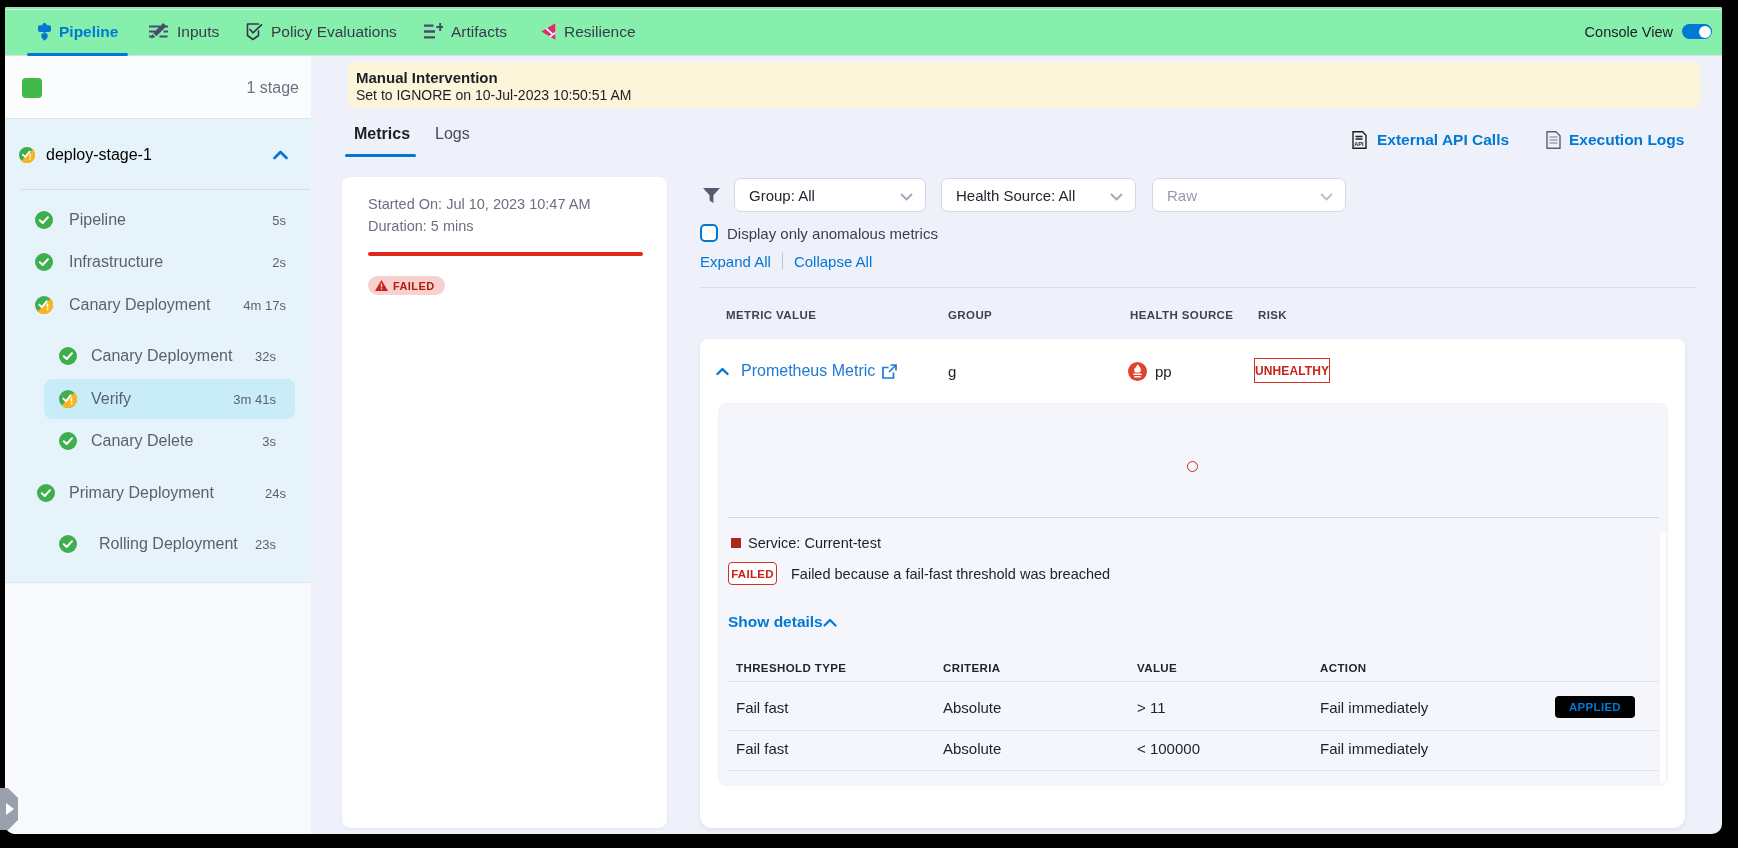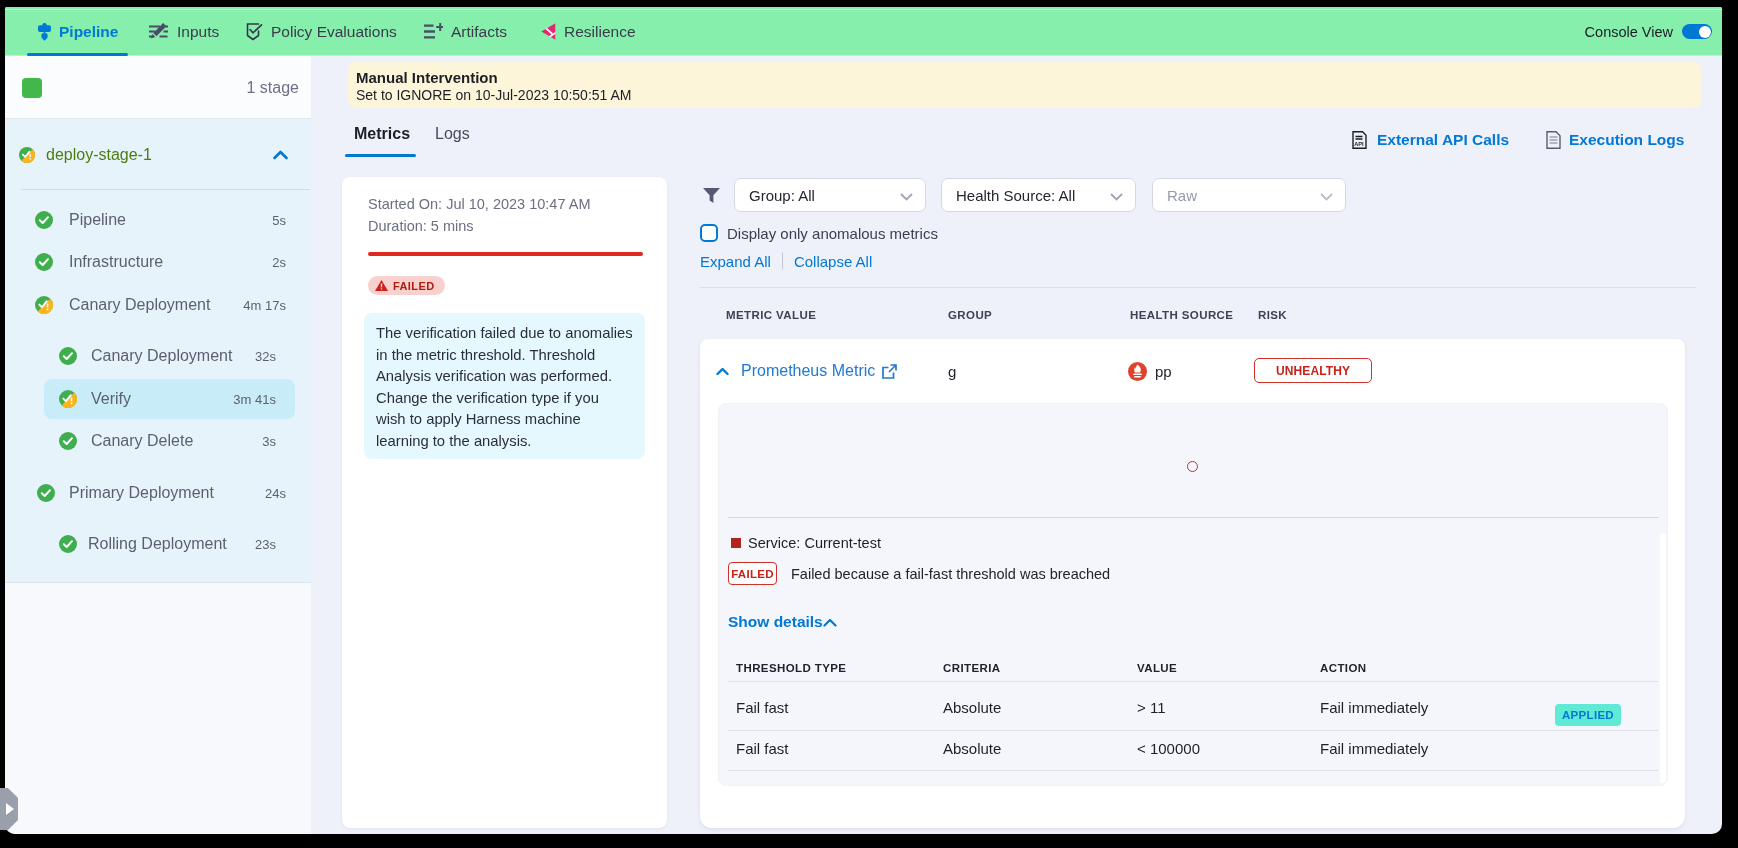--- a/index.html
+++ b/index.html
@@ -56,21 +56,21 @@
 #axis { position:absolute; left:9px; top:113px; width:931px; height:1px; background:#ccd9ea; }
 #redpt { position:absolute; left:468px; top:57px; width:11px; height:11px; border:1.8px solid #cf2a20; border-radius:50%; }
 #legend { position:absolute; left:12px; top:139px; transform:translateY(-50%); display:flex; align-items:center; gap:7px; font-size:14.5px; color:#1e1f28; }
 #legsq { width:10px; height:10px; background:#b1241c; }
 #fbadge { position:absolute; left:9px; top:158px; width:49px; height:23px; border:1.5px solid #cf3127; border-radius:4px; background:#fff; color:#c9211a; font-size:11.5px; font-weight:700; display:flex; align-items:center; justify-content:center; letter-spacing:.3px; }
 #ftext { position:absolute; left:72px; top:170px; transform:translateY(-50%); font-size:14.5px; color:#22232c; }
 #showdet { position:absolute; left:9px; top:218px; font-size:15.5px; color:#0278d5; font-weight:600; transform:translateY(-50%); display:flex; align-items:center; }
 .dth { position:absolute; font-size:11.5px; font-weight:700; color:#22232e; letter-spacing:.4px; }
 .dtd { position:absolute; font-size:15px; color:#1e1f28; }
 .ddiv { position:absolute; left:9px; width:930px; height:1px; background:#dfe1ea; }
-#applied { position:absolute; left:836px; top:300px; width:66px; height:22px; background:#5eead4; border-radius:4px; color:#0278d5; font-size:11.5px; font-weight:700; display:flex; align-items:center; justify-content:center; letter-spacing:.3px; }
+#applied { position:absolute; left:836px; top:292px; width:80px; height:22px; background:#000000; border-radius:4px; color:#0278d5; font-size:11.5px; font-weight:700; display:flex; align-items:center; justify-content:center; letter-spacing:.3px; }
 </style>
 </head>
 <body>
 <div id="app">
 
   <div id="nav">
     <div class="navitem active" style="left:33px;">
       <svg width="13" height="18" viewBox="0 0 13 18">
           <g fill="#0278d5">
             <rect x="4.6" y="0" width="3.8" height="3.8" rx="1" transform="rotate(45 6.5 1.9)"></rect>
@@ -130,21 +130,21 @@
   </div>
 
   <div id="leftpanel">
     <div id="stagehead">
       <div id="greensq"></div>
       <div id="stagecount">1 stage</div>
     </div>
     <div id="sidebar">
       <div id="vhl"></div>
 
-      <div class="srow" style="left:14px; top:36px; transform:translateY(-50%); gap:11px; color:#4d7c0f;">
+      <div class="srow" style="left:14px; top:36px; transform:translateY(-50%); gap:11px; color:#000000;">
         <svg width="16" height="16" viewBox="0 0 18 18">
             <circle cx="9" cy="9" r="9" fill="#3fae4e"></circle>
             <path d="M15.4 2.6 A9 9 0 0 1 2.6 15.4 Z" fill="#fbb31e"></path>
             <path fill="none" stroke="#fff" stroke-width="1.9" stroke-linecap="round" stroke-linejoin="round" d="M4.3 8.6 L7 11.2 L11.8 5.2"></path>
             <rect x="11.8" y="7.6" width="1.5" height="4" rx=".7" fill="#fff"></rect>
             <circle cx="12.55" cy="13.4" r=".9" fill="#fff"></circle>
           </svg>
         <span>deploy-stage-1</span>
       </div>
       <svg class="abs" style="left:268px; top:31px;" width="15" height="10" viewBox="0 0 15 10">
@@ -214,21 +214,21 @@
 
       <div class="srow" style="left:32px; top:374px; transform:translateY(-50%); gap:14px;">
         <svg width="18" height="18" viewBox="0 0 18 18">
             <circle cx="9" cy="9" r="9" fill="#3fae4e"></circle>
             <path fill="none" stroke="#fff" stroke-width="2" stroke-linecap="round" stroke-linejoin="round" d="M4.8 9.3 L7.7 12 L13 6.2"></path>
           </svg>
         <span>Primary Deployment</span>
       </div>
       <div class="dur" style="position:absolute; right:25px; top:374px; transform:translateY(-50%); font-size:13px; color:#5c5f72;">24s</div>
 
-      <div class="srow" style="left:54px; top:425px; transform:translateY(-50%); gap:11px;">
+      <div class="srow" style="left:54px; top:425px; transform:translateY(-50%); gap:22px;">
         <svg width="18" height="18" viewBox="0 0 18 18">
             <circle cx="9" cy="9" r="9" fill="#3fae4e"></circle>
             <path fill="none" stroke="#fff" stroke-width="2" stroke-linecap="round" stroke-linejoin="round" d="M4.8 9.3 L7.7 12 L13 6.2"></path>
           </svg>
         <span>Rolling Deployment</span>
       </div>
       <div class="dur" style="position:absolute; right:35px; top:425px; transform:translateY(-50%); font-size:13px; color:#5c5f72;">23s</div>
     </div>
   </div>
 
@@ -262,21 +262,20 @@
     <div class="meta" style="top:41px;">Duration: 5 mins</div>
     <div id="redbar"></div>
     <div id="fpill">
       <svg width="13" height="11" viewBox="0 0 13 11">
           <path fill="#c9211a" d="M6.5 0 L13 11 H0 Z"></path>
           <rect x="5.8" y="3.4" width="1.4" height="4" fill="#f8d0cd"></rect>
           <rect x="5.8" y="8.2" width="1.4" height="1.4" fill="#f8d0cd"></rect>
         </svg>
       <span>FAILED</span>
     </div>
-    <div id="cyanbox">The verification failed due to anomalies<br>in the metric threshold. Threshold<br>Analysis verification was performed.<br>Change the verification type if you<br>wish to apply Harness machine<br>learning to the analysis.</div>
   </div>
 
   <svg class="abs" style="left:698px; top:181px;" width="17" height="15" viewBox="0 0 17 15">
       <path fill="#565b71" d="M0 0 h17 L10.4 7.2 V15 L6.6 12.6 V7.2 Z"></path>
     </svg>
   <div class="sel" style="left:729px; top:171px; width:192px;">Group: All<span class="chev"><svg width="13" height="8" viewBox="0 0 13 8">
           <path fill="none" stroke="#a0a4b5" stroke-width="1.8" d="M1 1 L6.5 6.5 L12 1"></path>
         </svg></span></div>
   <div class="sel" style="left:936px; top:171px; width:195px;">Health Source: All<span class="chev"><svg width="13" height="8" viewBox="0 0 13 8">
           <path fill="none" stroke="#a0a4b5" stroke-width="1.8" d="M1 1 L6.5 6.5 L12 1"></path>
@@ -314,21 +313,21 @@
     <div class="prow" style="left:248px; color:#1e1f28; font-size:15px;">g</div>
     <div class="prow" style="left:428px;">
       <svg width="19" height="19" viewBox="0 0 19 19">
           <circle cx="9.5" cy="9.5" r="9.5" fill="#e0432c"></circle>
           <path fill="#fff" d="M9.5 2.6 c1.9 1.4 3.3 3.4 3.3 5.3 0 .9-.3 1.8-.8 2.5 h-5 c-.5-.7-.8-1.6-.8-2.5 0-1 .4-2 1-2.8 .1 .7 .35 1.3 .75 1.75 .05-1.4 .55-3 1.55-4.25 Z"></path>
           <rect x="5.2" y="11.6" width="8.6" height="1.5" fill="#fff" rx=".7"></rect>
           <rect x="6.1" y="14" width="6.8" height="1.4" fill="#fff" rx=".7"></rect>
         </svg>
     </div>
     <div class="prow" style="left:455px; color:#1e1f28; font-size:15px;">pp</div>
-    <div class="abs" style="left:554px; top:19px; height:25px; border:1.5px solid #cf3127; border-radius:5px; color:#c9211a; font-size:12px; font-weight:700; letter-spacing:.1px; display:flex; align-items:center; padding:0 21px;">UNHEALTHY</div>
+    <div class="abs" style="left:554px; top:19px; height:25px; border:1.5px solid #cf3127; border-radius:0; color:#c9211a; font-size:12px; font-weight:700; letter-spacing:.1px; display:flex; align-items:center; padding:0 0;">UNHEALTHY</div>
 
     <div id="panel">
       <div style="position:absolute; right:1px; top:129px; bottom:2px; width:6px; background:#fff; border-radius:3px;"></div>
       <div id="redpt"></div>
       <div id="axis"></div>
       <div id="legend">
           <div id="legsq"></div>
           <span>Service: Current-test</span>
         </div>
       <div id="fbadge">FAILED</div>

